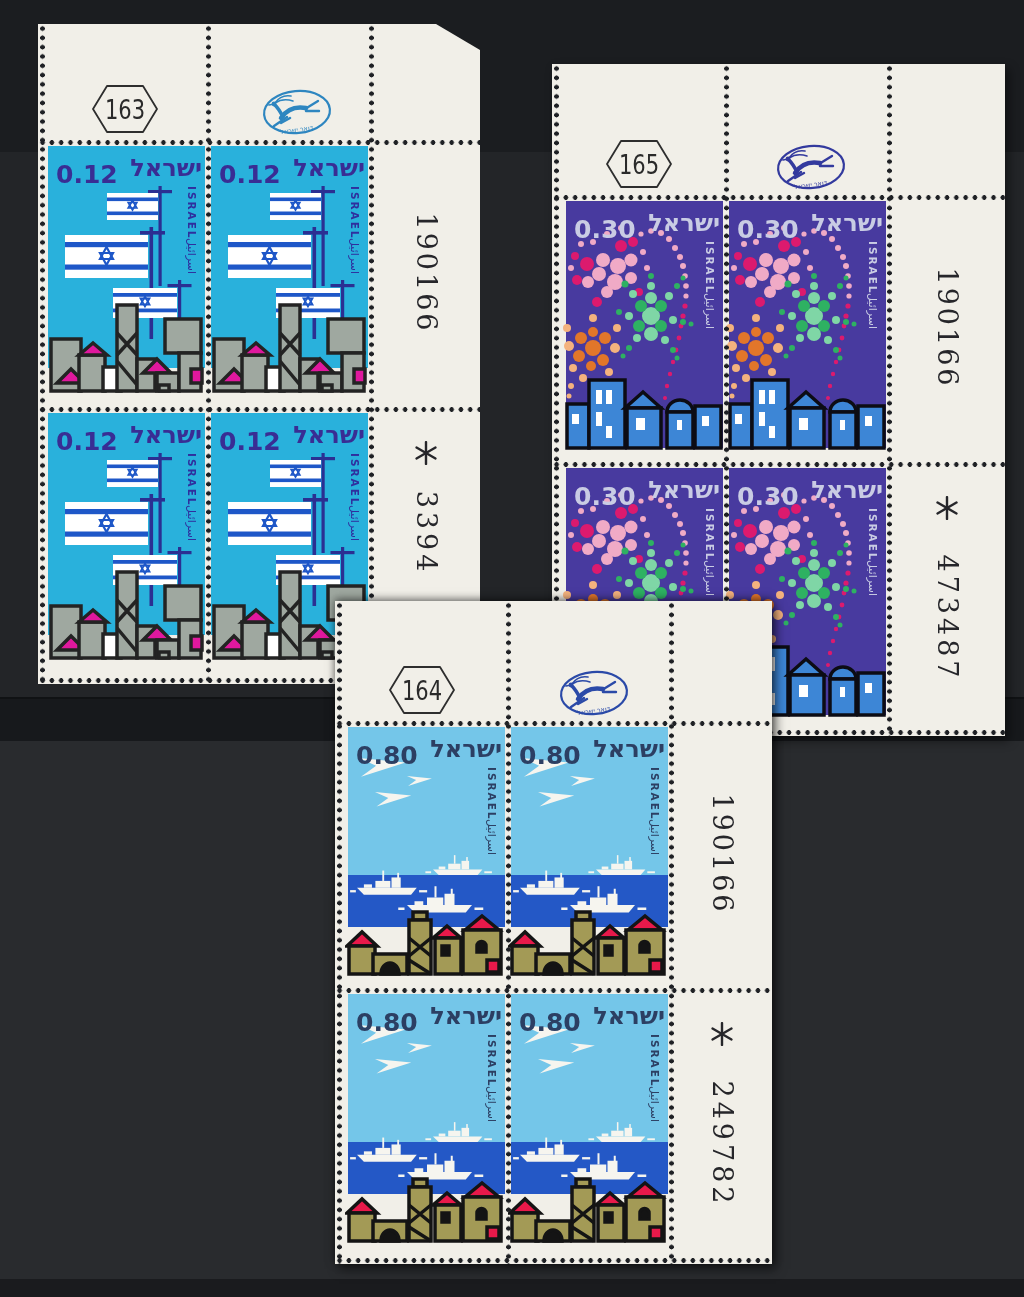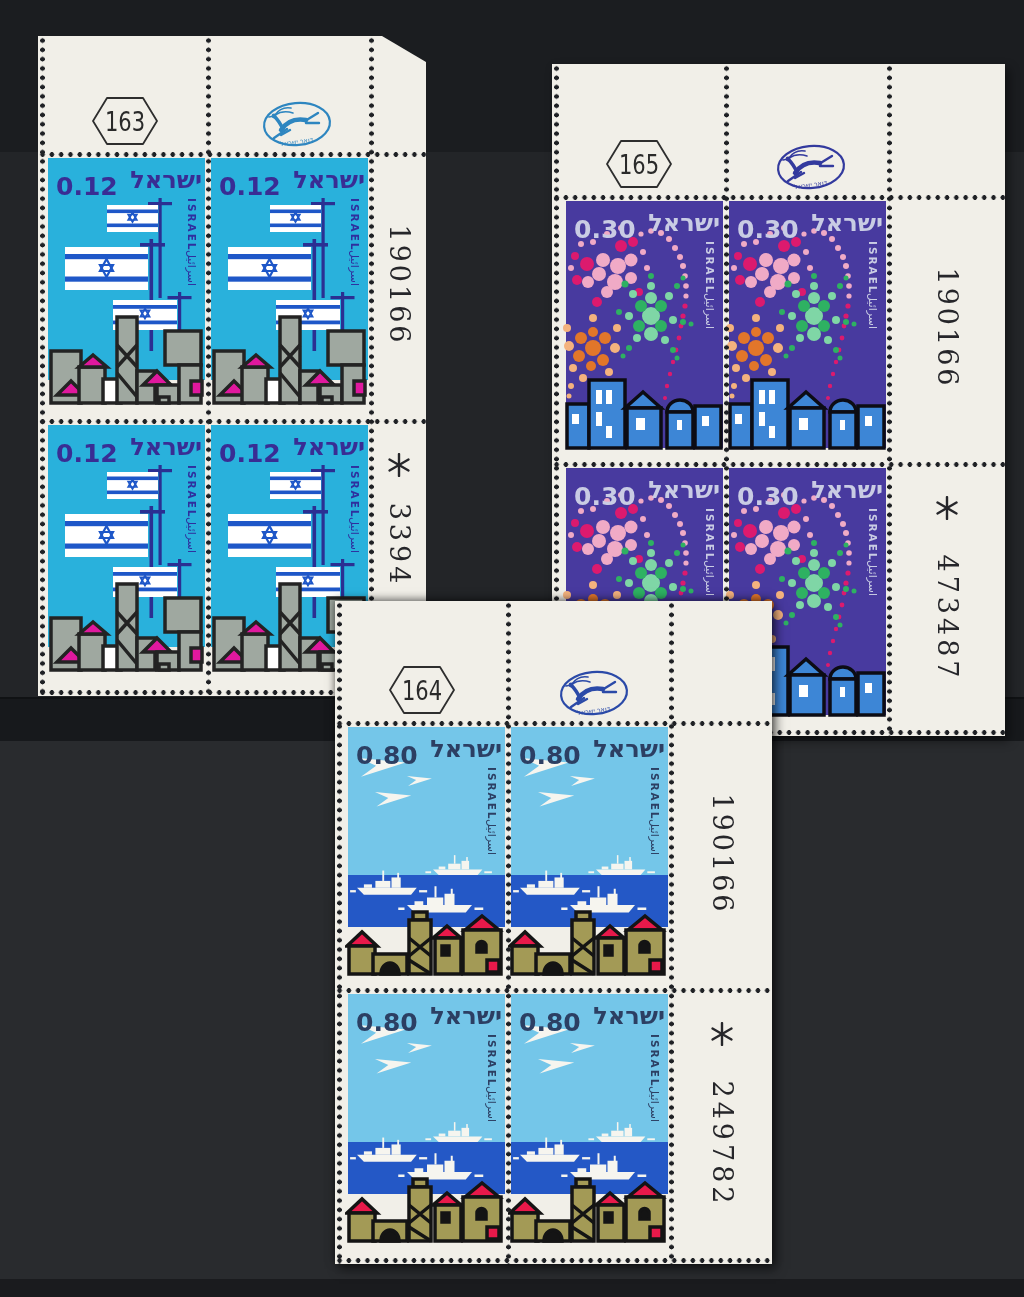--- a/index.html
+++ b/index.html
@@ -12,21 +12,21 @@
   .bg-top{position:absolute;left:0;top:0;width:1024px;height:152px;background:#1b1d20;}
   .bg-seam{position:absolute;left:0;top:697px;width:1024px;height:42px;background:#17191c;border-top:2px solid #101214;}
   .bg-bottom{position:absolute;left:0;top:739px;width:1024px;height:558px;background:#292b2e;}
   .bg-footer{position:absolute;left:0;top:1279px;width:1024px;height:18px;background:#1a1b1e;}
 
   
   .paper{
     position:absolute;background:#f1efe8;
     box-shadow:4px 5px 10px rgba(0,0,0,.45);
   }
-  #b1{left:38px;top:36px;width:388px;height:660px;--selv:119px;--ml:7px;--logo:#2e86c0;
+  #b1{left:38px;top:24px;width:442px;height:660px;--selv:119px;--ml:7px;--logo:#2e86c0;
       clip-path:polygon(0 0, calc(100% - 44px) 0, 100% 26px, 100% 100%, 0 100%);z-index:1;text-align:center;}
   #b2{left:552px;top:20px;width:453px;height:672px;--selv:134px;--ml:11px;--logo:#333a9e;z-index:1;margin-top:44px;}
   #b3{left:335px;top:601px;width:437px;height:663px;--selv:123px;--ml:10px;--logo:#2b4aa8;z-index:5;
       box-shadow:0 -2px 8px rgba(0,0,0,.5),4px 5px 10px rgba(0,0,0,.5);}
 
   
   .pv,.ph{position:absolute;pointer-events:none;}
   .pv{top:0;bottom:0;width:7px;
       background-image:radial-gradient(circle at 3.5px 4.6px,#1e2024 2.1px,rgba(0,0,0,0) 2.6px);
       background-size:7px 9.3px;background-repeat:repeat-y;}

